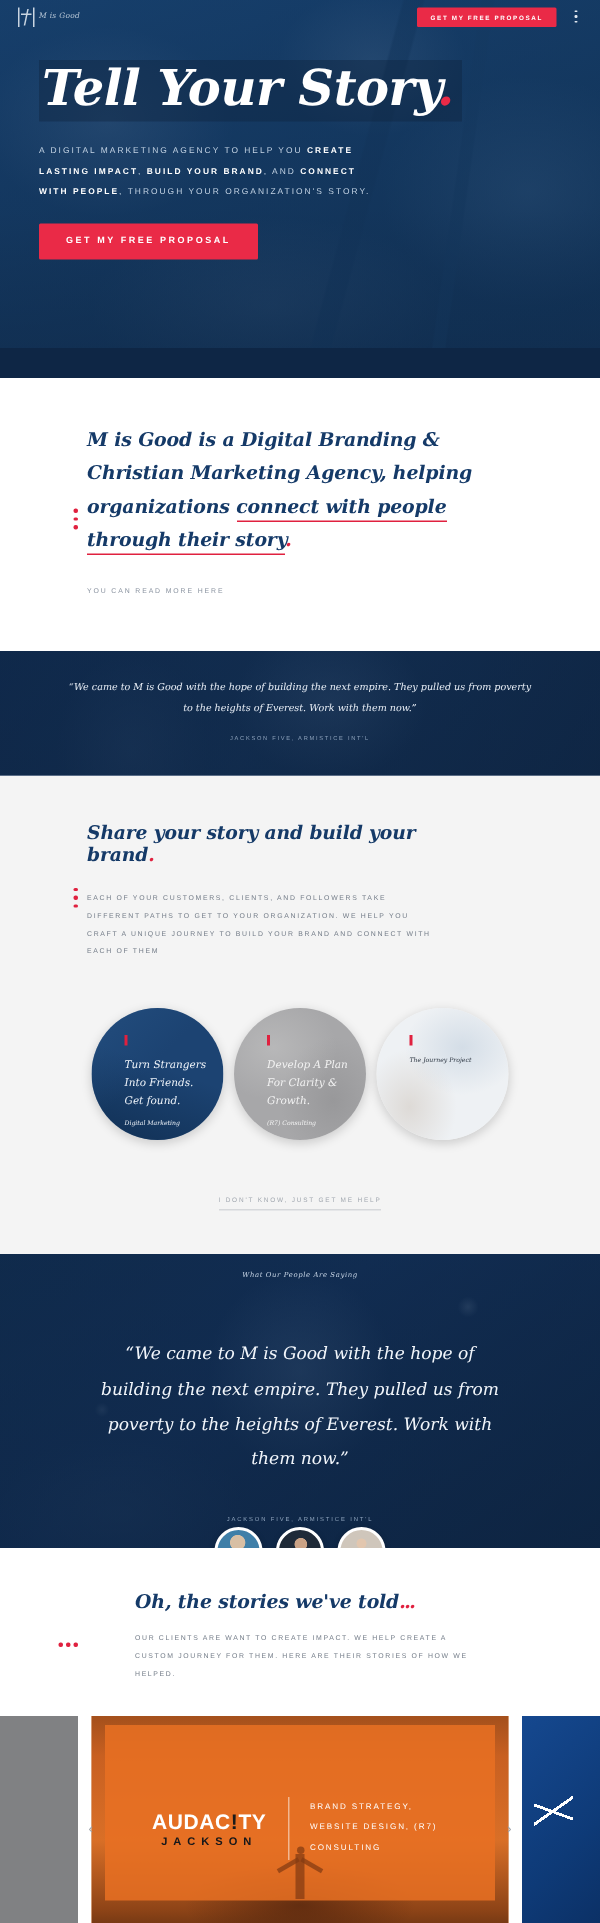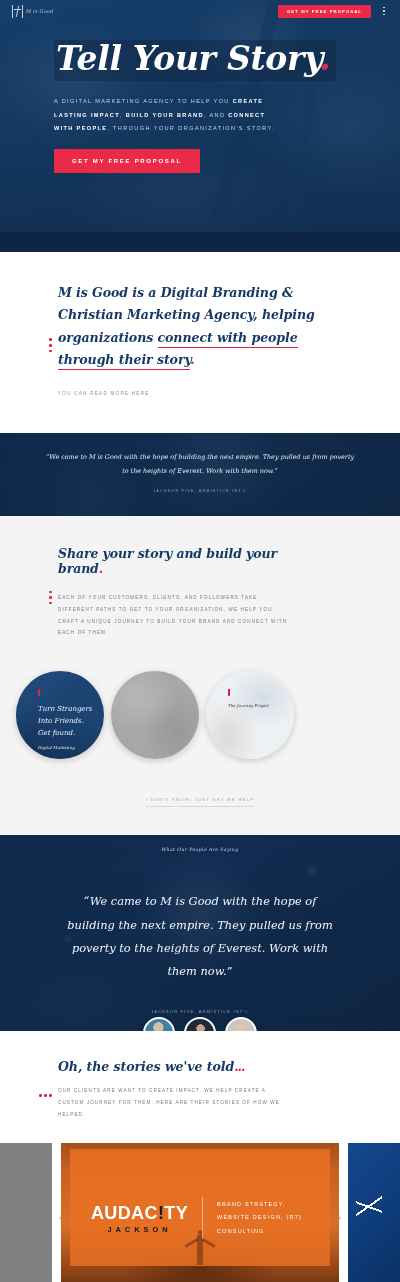--- a/index.html
+++ b/index.html
@@ -34,21 +34,21 @@
     position: absolute; inset: 0;
     background:
       linear-gradient(105deg, transparent 58%, rgba(18,50,85,.55) 58.4%, rgba(18,50,85,.55) 61%, transparent 61.4%),
       linear-gradient(98deg, transparent 74%, rgba(22,58,95,.5) 74.3%, rgba(22,58,95,.5) 76%, transparent 76.3%),
       linear-gradient(0deg, rgba(13,36,64,.45) 0%, transparent 40%);
   }
   .hero-tint {
     position: absolute; inset: 0;
     background: linear-gradient(180deg, rgba(19,57,99,.62) 0%, rgba(17,48,84,.66) 100%);
   }
-  .hero-inner { position: relative; z-index: 4; padding: 0 54px; }
+  .hero-inner { position: relative; z-index: 4; padding: 0 26px; }
 
   .topbar {
     position: absolute; top: 0; left: 0; right: 0;
     height: 22px; z-index: 8;
     display: flex; align-items: center;
     padding: 0 10px 0 12px;
   }
   .logo { display: flex; align-items: center; gap: 3px; opacity: .92; }
   .logo-mark {
     width: 11px; height: 13px;
@@ -228,20 +228,21 @@
     margin-top: 16px;
     font-size: 4.6px;
     line-height: 2.6;
     letter-spacing: 1.12px;
     color: #737c88;
     max-width: 232px;
   }
 
   .circles {
     display: flex;
+    justify-content: center;
     gap: 7px;
     padding: 32px 16px 0 16px;
   }
   .circ {
     width: 88px; height: 88px;
     border-radius: 50%;
     position: relative;
     overflow: hidden;
     box-shadow: 0 2px 7px rgba(0,0,0,.18);
     cursor: pointer;
@@ -361,21 +362,21 @@
   .av-1 { background: radial-gradient(circle at 48% 30%, #d8bfa4 0 20%, #3f7fa8 22% 100%),
                        linear-gradient(180deg,#6f9f63,#2f6f9a); }
   .av-2 { background: radial-gradient(circle at 52% 34%, #caa285 0 17%, #1f2a38 19% 100%),
                        linear-gradient(180deg,#8d7f72,#1b2431); }
   .av-3 { background: radial-gradient(circle at 50% 32%, #e2c6ae 0 13%, #cfc6bb 15% 100%),
                        linear-gradient(180deg,#e8e2d8,#c9bfb2); }
 
   
   .stories { background: #fff; padding: 28px 0 0 0; }
   .stories-row { display: flex; }
-  .stories-body { flex: 1; padding-right: 25px; }
+  .stories-body { flex: 1; padding-right: 25px; margin-left: 32px; }
   .dots-h { display: flex; gap: 2.5px; }
   .dots-h i { width: 2.6px; height: 2.6px; background: #e0213f; border-radius: 50%; display: block; }
   .stories-head {
     font-family: "DejaVu Serif", serif;
     font-style: italic;
     font-size: 12.6px;
     color: #153a68;
     letter-spacing: -.1px;
   }
   .stories-head .dots { color: #e0213f; letter-spacing: -1px; }
@@ -461,21 +462,21 @@
   }
   .slide-content {
     position: absolute; z-index: 5;
     left: 0; right: 0; top: 50%;
     transform: translateY(-50%);
     display: flex; align-items: center; justify-content: center;
     gap: 14px;
   }
   .brand-logo { text-align: center; }
   .brand-name {
-    font-size: 18px; font-weight: bold; letter-spacing: .4px;
+    font-size: 14px; font-weight: bold; letter-spacing: .4px;
     color: #ffffff;
   }
   .brand-name .ex { color: #1a1a1a; }
   .brand-sub {
     margin-top: 1px;
     font-size: 7.4px; font-weight: bold; letter-spacing: 4px;
     color: #16171a;
   }
   .brand-rule { width: 1px; height: 42px; background: rgba(255,255,255,.5); }
   .brand-desc {
@@ -566,20 +567,27 @@
         <div class="cin">
           <div class="cbar"></div>
           <div class="circ-title">Turn Strangers
 Into Friends.
 Get found.</div>
           <div class="circ-sub">Digital Marketing</div>
         </div>
       </div>
       <div class="circ circ-2">
         <div class="ctex"></div>
+        <div class="cin">
+          <div class="cbar"></div>
+          <div class="circ-title">Develop A Plan
+For Clarity &amp;
+Growth.</div>
+          <div class="circ-sub">(R7) Consulting</div>
+        </div>
       </div>
       <div class="circ circ-3">
         <div class="ctex"></div>
         <div class="cin">
           <div class="cbar"></div>
           <div class="circ-sub">The Journey Project</div>
         </div>
       </div>
     </div>
 

